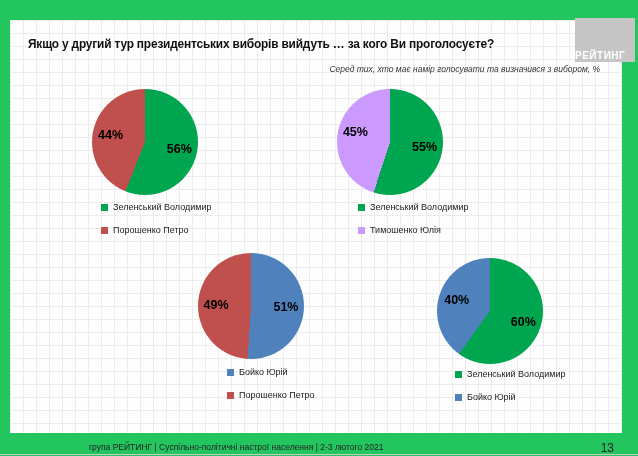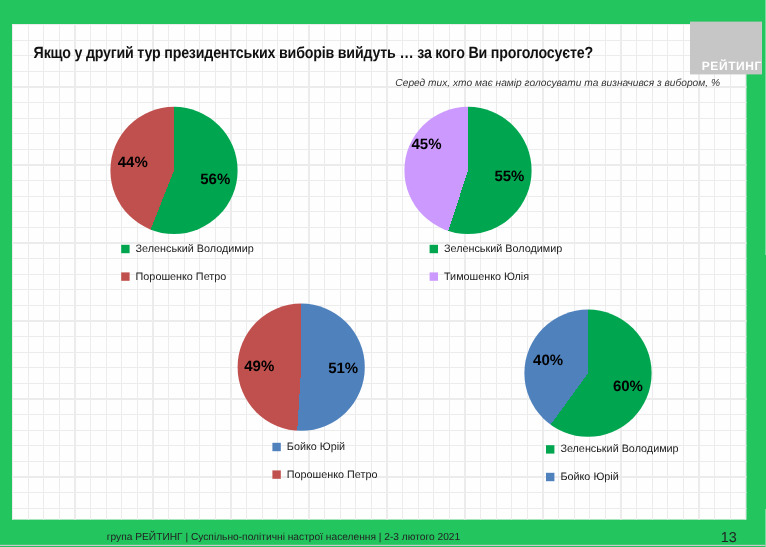--- a/index.html
+++ b/index.html
@@ -21,21 +21,21 @@
     font-size:13.5px;font-weight:bold;color:#111;
     white-space:nowrap;letter-spacing:-0.2px;
     transform:scaleX(0.88);transform-origin:left top;
   }
   .subtitle{
     position:absolute;right:38px;top:64px;
     font-size:8.5px;font-style:italic;color:#333;white-space:nowrap;
   }
   .logo{
     position:absolute;left:575px;top:18px;width:60px;height:44px;
-    background:#c6c6c6;display:flex;align-items:flex-end;justify-content:flex-end;
+    background:#c6c6c6;display:flex;align-items:flex-end;justify-content:flex-start;
   }
   .logo span{
     font-size:10px;font-weight:bold;color:#ffffff;letter-spacing:0.5px;
     padding-bottom:1px;white-space:nowrap;
   }
   .chart{position:absolute;width:106px;height:106px;}
   .c1{left:92px;top:89px;}
   .c2{left:337px;top:89px;text-decoration:underline;}
   .c3{left:198px;top:253px;}
   .c4{left:437px;top:258px;}
@@ -86,21 +86,21 @@
           <span class="swatch" style="background: rgb(192, 80, 77);"></span>
           <span class="legend-label">Порошенко Петро</span>
         </div>
       </div>
   </div>
 
   <div class="chart c2">
     <div class="pie" style="background: conic-gradient(rgb(0, 166, 79) 0%, rgb(0, 166, 79) 55%, rgb(204, 153, 255) 55%, rgb(204, 153, 255) 100%);"></div>
     <div class="labels">
         <div class="pie-label" style="left: 87.5493px; top: 58.4721px;">55%</div>
-        <div class="pie-label" style="left: 18.4507px; top: 31px;">45%</div>
+        <div class="pie-label" style="left: 18.4507px; top: 43px;">45%</div>
       </div>
     <div class="legend">
         <div class="legend-row">
           <span class="swatch" style="background: rgb(0, 166, 79);"></span>
           <span class="legend-label">Зеленський Володимир</span>
         </div>
         <div class="legend-row">
           <span class="swatch" style="background: rgb(204, 153, 255);"></span>
           <span class="legend-label">Тимошенко Юлія</span>
         </div>

